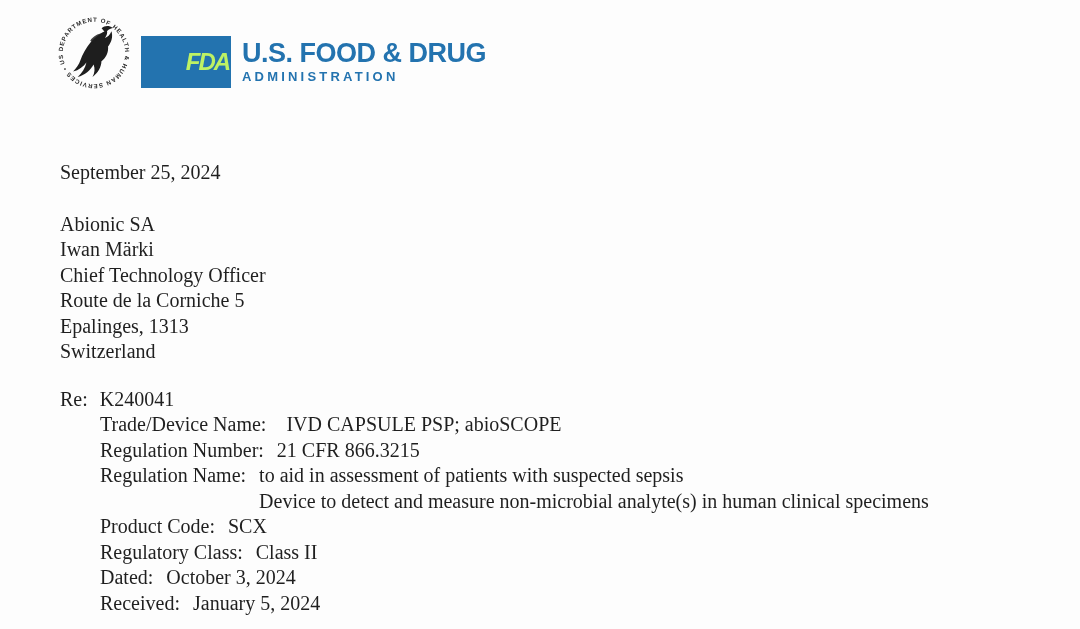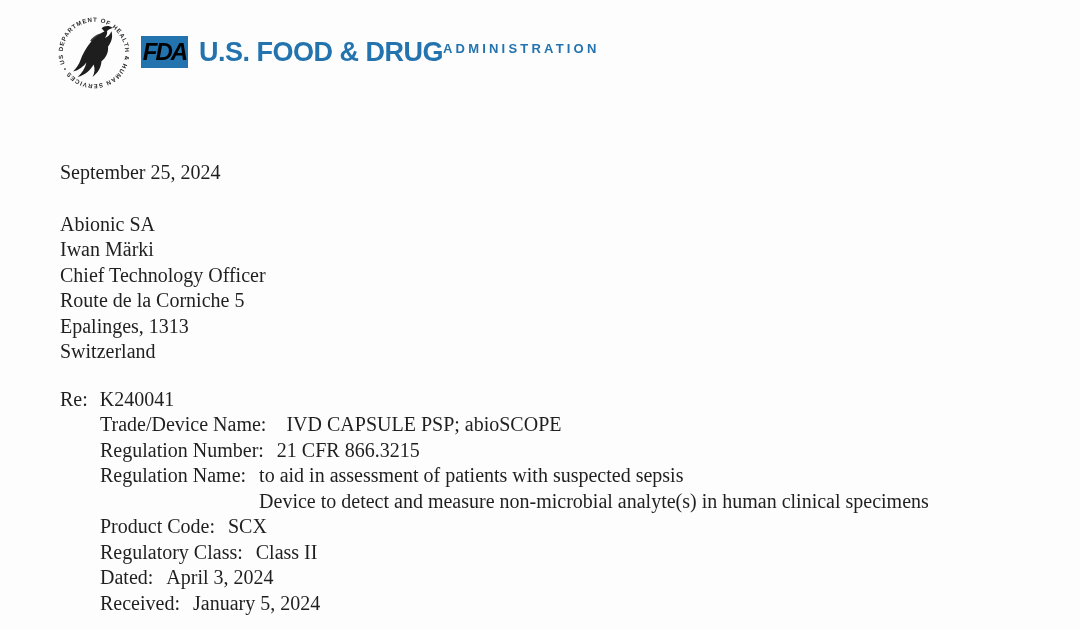--- a/index.html
+++ b/index.html
@@ -11,28 +11,29 @@
     font-family: "Liberation Serif", serif;
     color: #1f1f1f;
   }
   .doc { position: relative; width: 1080px; height: 629px; background: #fdfdfd; }
 
   
   .letterhead { position: relative; height: 118px; }
   .seal { position: absolute; left: 56px; top: 14px; }
   .fda-logo { position: absolute; left: 141px; top: 36px; display: flex; align-items: center; }
   .fda-square {
-    width: 47px; height: 32px;
+    width: 47px; height: 52px;
     display: flex; align-items: center; justify-content: center;
     font-family: "Liberation Sans", sans-serif;
     font-weight: bold; font-size: 24px; letter-spacing: -2px;
-    color: #000000;
+    color: #bef264;
     font-style: italic;
+    padding-left: 43px;
   }
-  .fda-words { margin-left: 11px; display: flex; flex-direction: row; justify-content: flex-end; }
+  .fda-words { margin-left: 11px; display: flex; flex-direction: column; justify-content: flex-end; }
   .fda-line1 {
     font-family: "Liberation Sans", sans-serif;
     font-weight: bold; font-size: 27px; letter-spacing: -0.5px;
     line-height: 27px;
   }
   .fda-line2 {
     font-family: "Liberation Sans", sans-serif;
     font-weight: bold; font-size: 13px; letter-spacing: 3.2px;
     margin-top: 3px; line-height: 14px;
   }
@@ -126,21 +127,21 @@
         <span class="value">SCX</span>
       </div>
 
       <div class="field-row">
         <span class="label">Regulatory Class:</span>
         <span class="value">Class II</span>
       </div>
 
       <div class="field-row">
         <span class="label">Dated:</span>
-        <span class="value">April 3, 2024</span>
+        <span class="value">October 3, 2024</span>
       </div>
 
       <div class="field-row">
         <span class="label">Received:</span>
         <span class="value">January 5, 2024</span>
       </div>
 
     </div>
   </main>
 </div>

